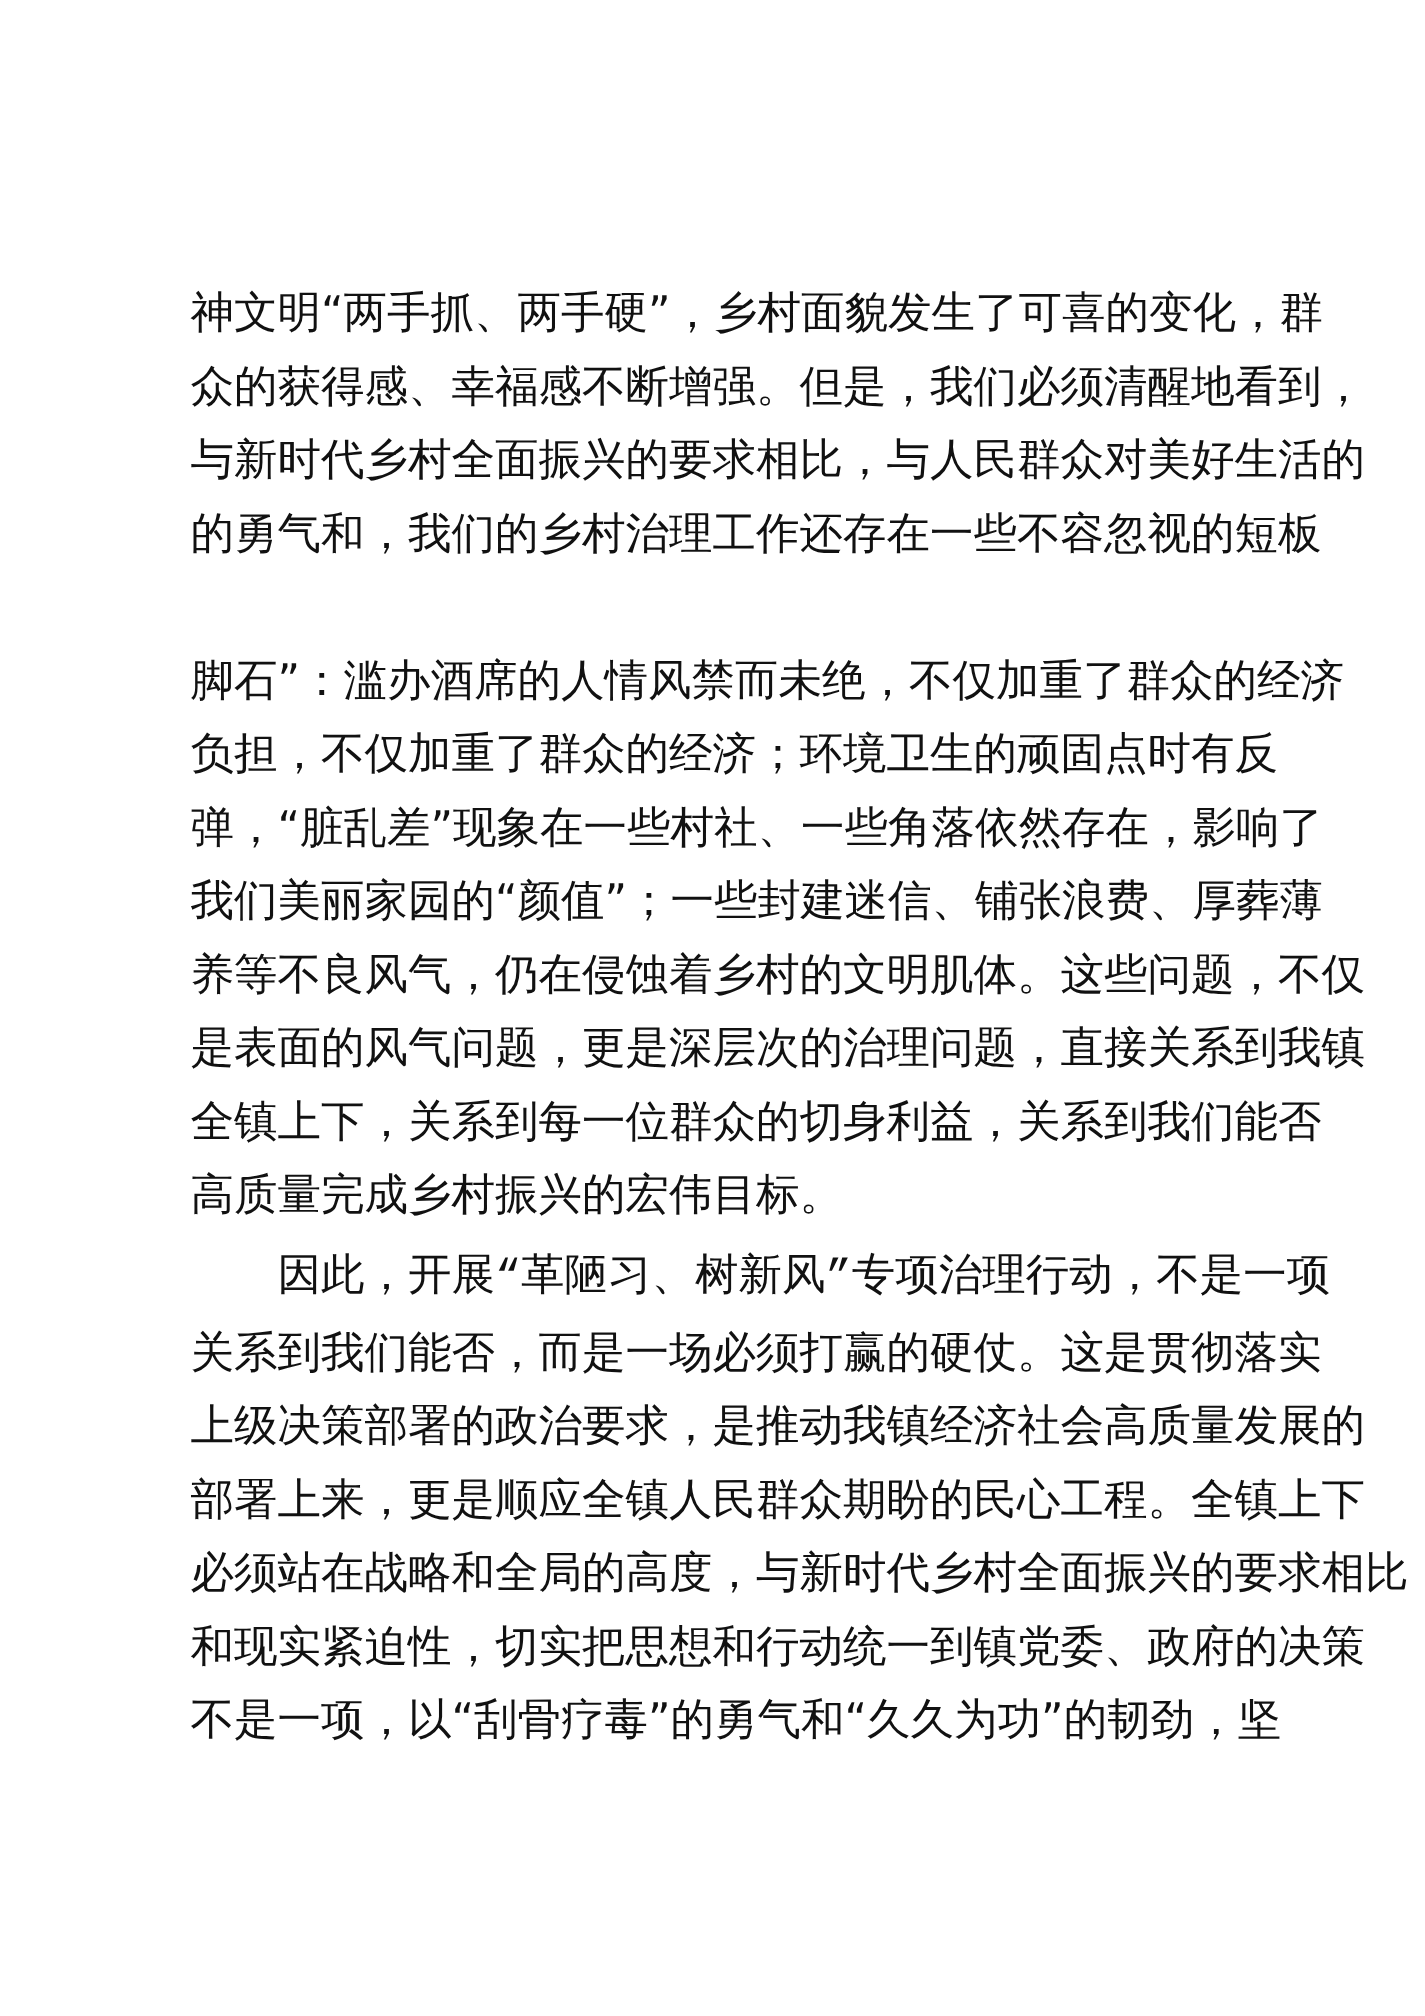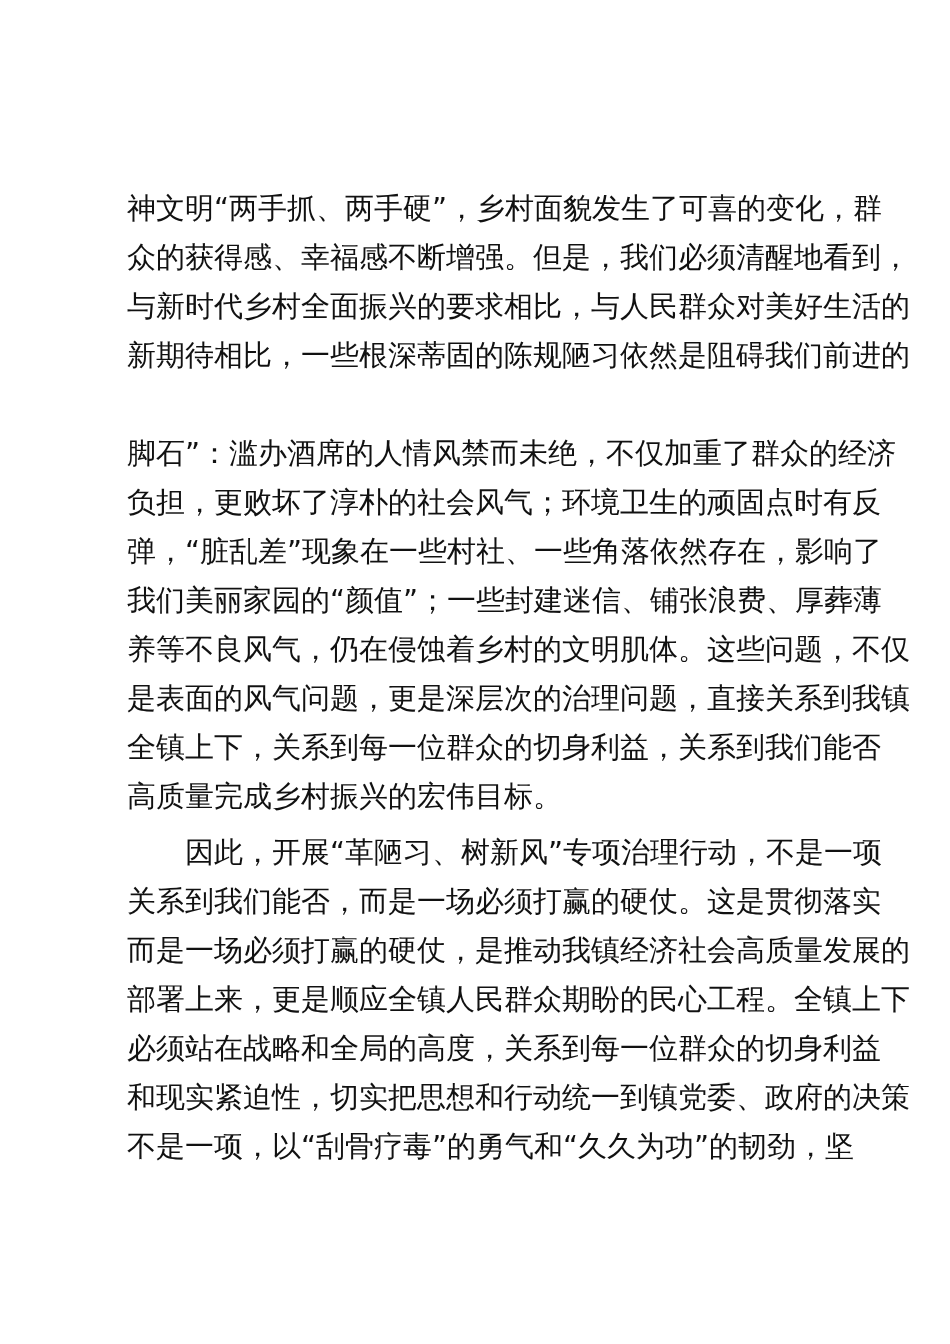--- a/index.html
+++ b/index.html
@@ -8,38 +8,38 @@
       position: absolute; left: 0; top: 0; width: 950px; height: 1344px; background: #fff;
     }
     .line {
       position: absolute; left: 127px; width: 706px;
       font-family: "DejaVu Sans", "Liberation Sans", sans-serif;
       font-size: 29px; line-height: 40px; color: #111;
       white-space: nowrap; text-align: justify; text-align-last: justify;
       letter-spacing: 0px;
     }
     .line.last { text-align-last: left; }
-    .line.indent { left: 185px; width: 648px; }
+    .line.indent { left: 185px; width: 648px; font-family: Liberation Mono, monospace; }
   </style>
 </head>
 <body>
 
 <div class="page">
   <div class="line" style="top:188px">神文明“两手抓、两手硬”，乡村面貌发生了可喜的变化，群</div>
   <div class="line" style="top:237px">众的获得感、幸福感不断增强。但是，我们必须清醒地看到，</div>
   <div class="line" style="top:286px">与新时代乡村全面振兴的要求相比，与人民群众对美好生活的</div>
-  <div class="line" style="top:335px">新期待相比，一些根深蒂固的陈规陋习依然是阻碍我们前进的</div>
+  <div class="line" style="top:335px">的勇气和，我们的乡村治理工作还存在一些不容忽视的短板</div>
   <div class="line" style="top:433px">脚石”：滥办酒席的人情风禁而未绝，不仅加重了群众的经济</div>
-  <div class="line" style="top:482px">负担，更败坏了淳朴的社会风气；环境卫生的顽固点时有反</div>
+  <div class="line" style="top:482px">负担，不仅加重了群众的经济；环境卫生的顽固点时有反</div>
   <div class="line" style="top:580px">我们美丽家园的“颜值”；一些封建迷信、铺张浪费、厚葬薄</div>
   <div class="line" style="top:531px">弹，“脏乱差”现象在一些村社、一些角落依然存在，影响了</div>
   <div class="line" style="top:678px">是表面的风气问题，更是深层次的治理问题，直接关系到我镇</div>
   <div class="line" style="top:629px">养等不良风气，仍在侵蚀着乡村的文明肌体。这些问题，不仅</div>
   <div class="line" style="top:727px">全镇上下，关系到每一位群众的切身利益，关系到我们能否</div>
   <div class="line last" style="top:776px">高质量完成乡村振兴的宏伟目标。</div>
   <div class="line indent" style="top:832px">因此，开展“革陋习、树新风”专项治理行动，不是一项</div>
   <div class="line" style="top:881px">关系到我们能否，而是一场必须打赢的硬仗。这是贯彻落实</div>
-  <div class="line" style="top:930px">而是一场必须打赢的硬仗，是推动我镇经济社会高质量发展的</div>
+  <div class="line" style="top:930px">上级决策部署的政治要求，是推动我镇经济社会高质量发展的</div>
   <div class="line" style="top:979px">部署上来，更是顺应全镇人民群众期盼的民心工程。全镇上下</div>
-  <div class="line" style="top:1028px">必须站在战略和全局的高度，关系到每一位群众的切身利益</div>
+  <div class="line" style="top:1028px">必须站在战略和全局的高度，与新时代乡村全面振兴的要求相比</div>
   <div class="line" style="top:1077px">和现实紧迫性，切实把思想和行动统一到镇党委、政府的决策</div>
   <div class="line" style="top:1126px">不是一项，以“刮骨疗毒”的勇气和“久久为功”的韧劲，坚</div>
 </div>
 
 </body></html>

